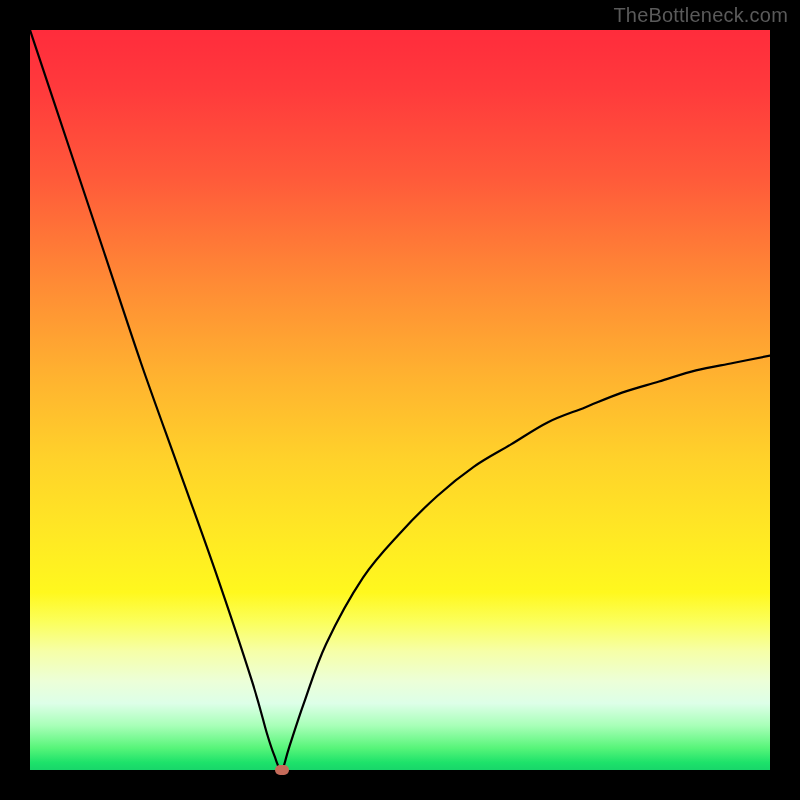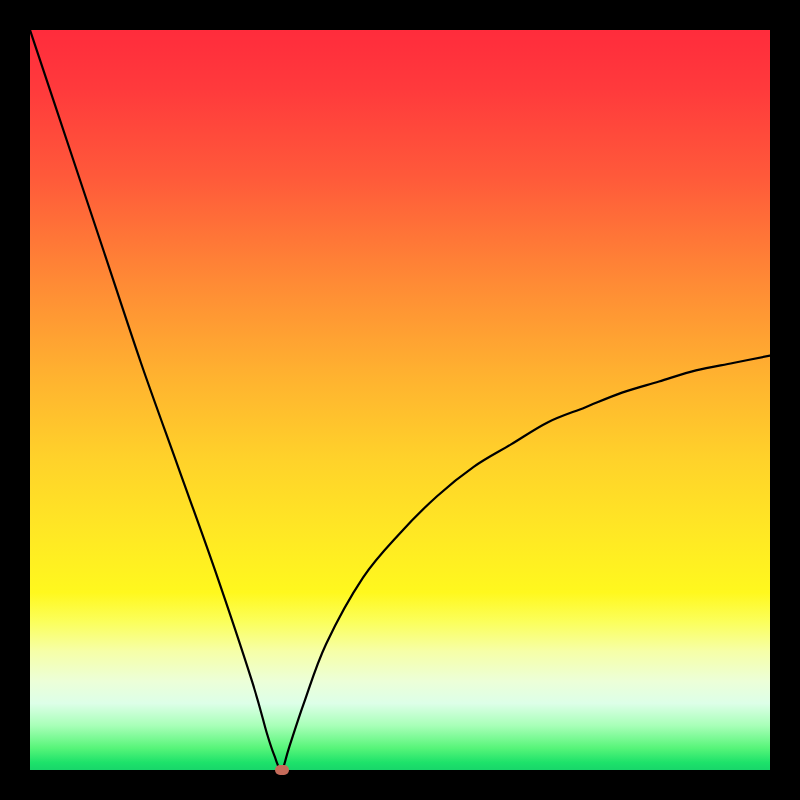--- a/index.html
+++ b/index.html
@@ -70,20 +70,21 @@
     border-radius: 5px;
     z-index: 10;
     transform: translate(-50%, -50%);
   }
 </style>
 </head>
 <body>
 
 <div class="frame">
 
+  <div class="watermark">TheBottleneck.com</div>
 
   <div class="plot-area"></div>
 
   <svg class="curve" viewBox="0 0 740 740" preserveAspectRatio="none">
     <path id="curve-path" fill="none" stroke="#000000" stroke-width="2.2" stroke-linejoin="round" stroke-linecap="round" d="M 0.00 0.00 C 6.17 18.50, 24.67 74.00, 37.00 111.00 C 49.33 148.00, 61.67 185.00, 74.00 222.00 C 86.33 259.00, 98.67 297.23, 111.00 333.00 C 123.33 368.77, 135.67 402.07, 148.00 436.60 C 160.33 471.13, 172.67 504.43, 185.00 540.20 C 197.33 575.97, 213.37 624.07, 222.00 651.20 C 230.63 678.33, 233.10 690.67, 236.80 703.00 C 240.50 715.33, 241.73 719.03, 244.20 725.20 C 246.67 731.37, 249.13 741.23, 251.60 740.00 C 254.07 738.77, 255.30 728.90, 259.00 717.80 C 262.70 706.70, 267.63 690.67, 273.80 673.40 C 279.97 656.13, 286.13 635.17, 296.00 614.20 C 305.87 593.23, 320.67 566.10, 333.00 547.60 C 345.33 529.10, 357.67 516.77, 370.00 503.20 C 382.33 489.63, 394.67 477.30, 407.00 466.20 C 419.33 455.10, 431.67 445.23, 444.00 436.60 C 456.33 427.97, 468.67 421.80, 481.00 414.40 C 493.33 407.00, 505.67 398.37, 518.00 392.20 C 530.33 386.03, 542.67 382.33, 555.00 377.40 C 567.33 372.47, 579.67 366.92, 592.00 362.60 C 604.33 358.28, 616.67 355.20, 629.00 351.50 C 641.33 347.80, 653.67 343.48, 666.00 340.40 C 678.33 337.32, 690.67 335.47, 703.00 333.00 C 715.33 330.53, 733.83 326.83, 740.00 325.60"></path>
   </svg>
 
   <div id="marker" class="marker" style="left: 281.6px; top: 770px;"></div>
 
 </div>

